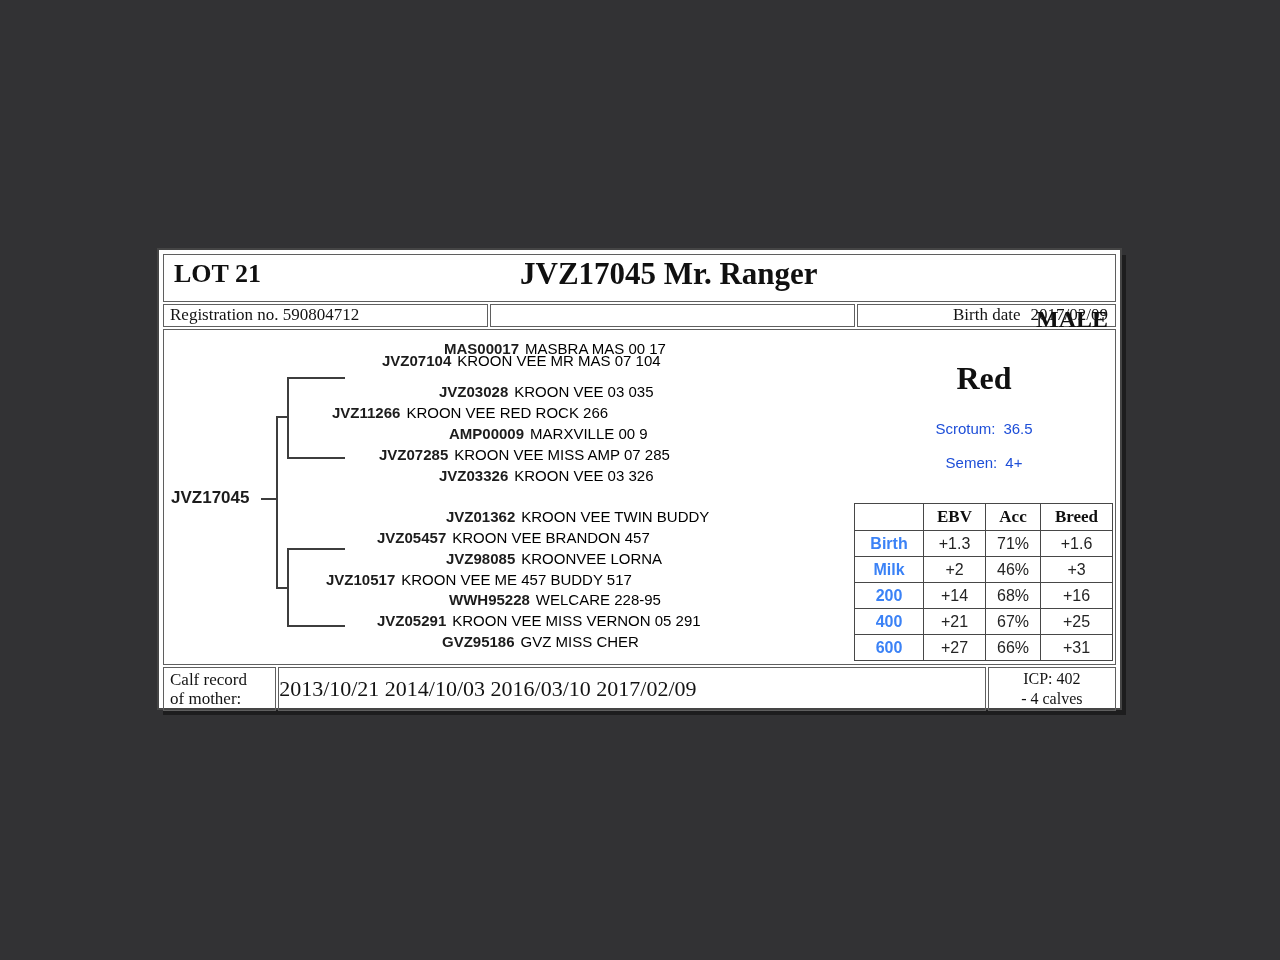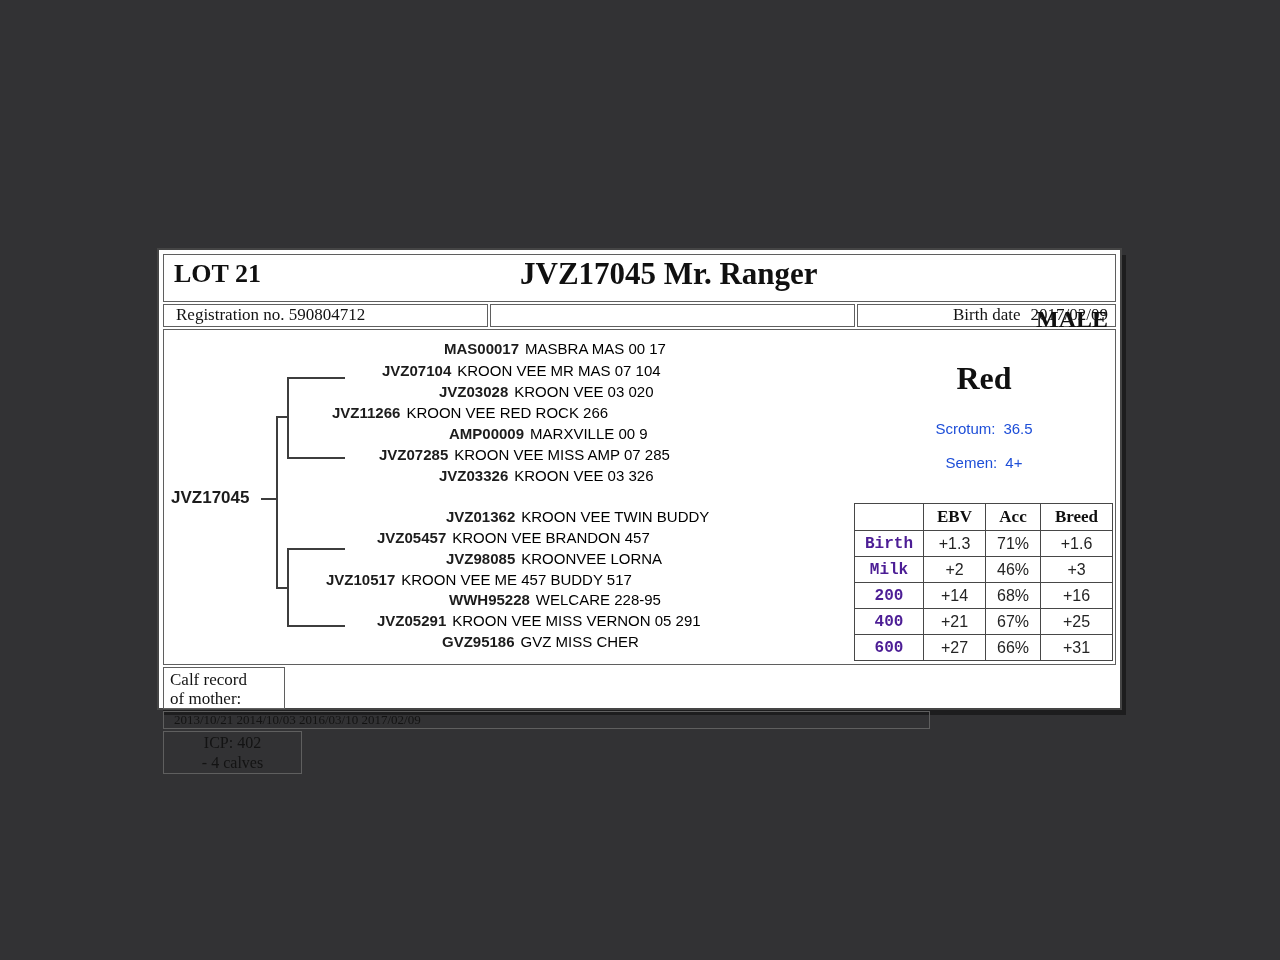--- a/index.html
+++ b/index.html
@@ -25,38 +25,38 @@
     position:relative; height:48px; border:1px solid #5f5f5f;
     margin-bottom:2px; color:#101010;
   }
   .hdr .lot   { position:absolute; left:10px;  top:0; line-height:38px; font-size:26px; font-weight:700; }
   .hdr .title { position:absolute; left:356px; top:0; line-height:38px; font-size:31px; font-weight:700; }
   .hdr .male  { position:absolute; right:7px;  top:0; line-height:38px; font-size:24px; font-weight:700;margin-top:45px; }
 
   
   .infobar { display:flex; gap:2px; height:23px; margin-bottom:2px; }
   .infobar > div { border:1px solid #5f5f5f; height:23px; font-size:17px; line-height:20px; color:#131313; }
-  .cell-reg   { width:325px; padding-left:12px; }
+  .cell-reg   { width:325px; padding-left:6px; }
   .cell-blank { width:365px; }
   .cell-birth { width:259px; text-align:right; padding-right:7px; }
   .cell-birth .gap { display:inline-block; width:10px; }
 
   
   .main {
     position:relative; height:336px; border:1px solid #5f5f5f;
     margin-bottom:2px; color:#222;
   }
   .ped { position:absolute; font-size:15px; line-height:18px; white-space:nowrap; }
   .ped .id { font-weight:700; margin-right:6px; color:#1c1c1c; }
   .ped .nm { color:#000000; }
   .subject { position:absolute; left:7px; top:159px; font-size:17px; line-height:18px; font-weight:700; color:#1c1c1c; }
 
   
   .p0  { left:280px; top:10px;  }
-  .p1  { left:218px; top:32px;  }
+  .p1  { left:218px; top:22px;  }
   .p2  { left:275px; top:53px;  }
   .p3  { left:168px; top:74px;  }
   .p4  { left:285px; top:95px;  }
   .p5  { left:215px; top:116px; }
   .p6  { left:275px; top:137px; }
   .p7  { left:282px; top:178px; }
   .p8  { left:213px; top:199px; }
   .p9  { left:282px; top:220px; }
   .p10 { left:162px; top:241px; }
   .p11 { left:285px; top:261px; }
@@ -81,29 +81,29 @@
                  font-size:32px; font-weight:700; color:#101010; }
   .meas { position:absolute; left:690px; width:260px; text-align:center; font-size:15px; color:#1d4ed8; }
   .meas-scrotum { top:90px; }
   .meas-semen   { top:124px; }
   .meas .lbl { margin-right:8px; }
 
   
   .ebv { position:absolute; left:690px; top:173px; border-collapse:collapse; }
   .ebv th, .ebv td { border:1px solid #474747; text-align:center; padding:0; }
   .ebv th { font-family:"Liberation Serif","DejaVu Serif",serif; font-size:17px; font-weight:700; color:#101010; height:27px; }
-  .ebv td.rowlbl { font-family:Liberation Mono, monospace; font-size:16px; font-weight:700; color:#4c1d95; }
+  .ebv td.rowlbl { font-family:Liberation Sans, sans-serif; font-size:16px; font-weight:700; color:#3b82f6; }
   .ebv td { font-size:16px; color:#242424; height:26px; }
   .c-lbl { width:69px; } .c-ebv { width:62px; } .c-acc { width:55px; } .c-brd { width:72px; }
 
   
-  .bottom { display:flex; gap:2px; height:44px;flex-direction:column; }
+  .bottom { display:flex; gap:2px; height:44px; }
   .bottom > div { border:1px solid #5f5f5f; color:#131313; }
   .calf-lbl  { width:122px; font-size:17px; line-height:19px; padding:2px 0 0 6px; }
-  .calf-dates{ width:767px; font-size:13px; display:flex; align-items:center; padding-left:10px; }
+  .calf-dates{ width:767px; font-size:22px; display:flex; align-items:center; }
   .icp-cell  { width:139px; font-size:16px; line-height:20px; text-align:center; padding-top:1px; }
 </style>
 </head>
 <body>
 
 <div class="card">
 
   <div class="hdr serif">
     <div class="lot">LOT 21</div>
     <div class="title">JVZ17045 Mr. Ranger</div>
@@ -126,21 +126,21 @@
     <div class="tl l-sbot"></div>
     <div class="tl l-dconn"></div>
     <div class="tl l-dbrv"></div>
     <div class="tl l-dtop"></div>
     <div class="tl l-dbot"></div>
 
     <div class="subject">JVZ17045</div>
 
     <div class="ped p0"><span class="id">MAS00017</span><span class="nm">MASBRA MAS 00 17</span></div>
     <div class="ped p1"><span class="id">JVZ07104</span><span class="nm">KROON VEE MR MAS 07 104</span></div>
-    <div class="ped p2"><span class="id">JVZ03028</span><span class="nm">KROON VEE 03 020</span></div>
+    <div class="ped p2"><span class="id">JVZ03028</span><span class="nm">KROON VEE 03 035</span></div>
     <div class="ped p3"><span class="id">JVZ11266</span><span class="nm">KROON VEE RED ROCK 266</span></div>
     <div class="ped p4"><span class="id">AMP00009</span><span class="nm">MARXVILLE 00 9</span></div>
     <div class="ped p5"><span class="id">JVZ07285</span><span class="nm">KROON VEE MISS AMP 07 285</span></div>
     <div class="ped p6"><span class="id">JVZ03326</span><span class="nm">KROON VEE 03 326</span></div>
     <div class="ped p7"><span class="id">JVZ01362</span><span class="nm">KROON VEE TWIN BUDDY</span></div>
     <div class="ped p8"><span class="id">JVZ05457</span><span class="nm">KROON VEE BRANDON 457</span></div>
     <div class="ped p9"><span class="id">JVZ98085</span><span class="nm">KROONVEE LORNA</span></div>
     <div class="ped p10"><span class="id">JVZ10517</span><span class="nm">KROON VEE ME 457 BUDDY 517</span></div>
     <div class="ped p11"><span class="id">WWH95228</span><span class="nm">WELCARE 228-95</span></div>
     <div class="ped p12"><span class="id">JVZ05291</span><span class="nm">KROON VEE MISS VERNON 05 291</span></div>

